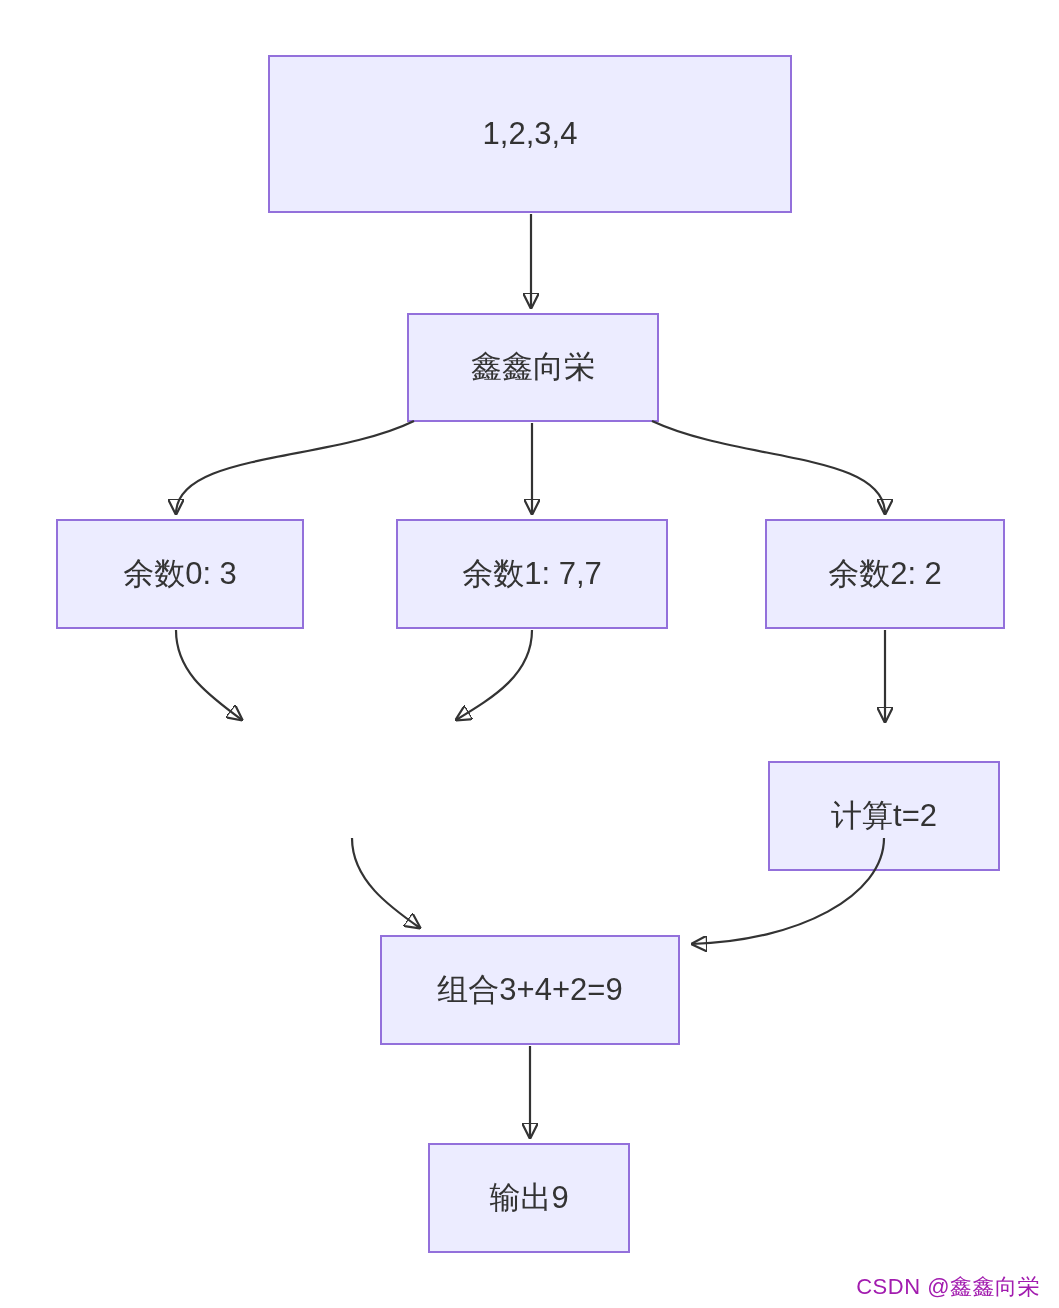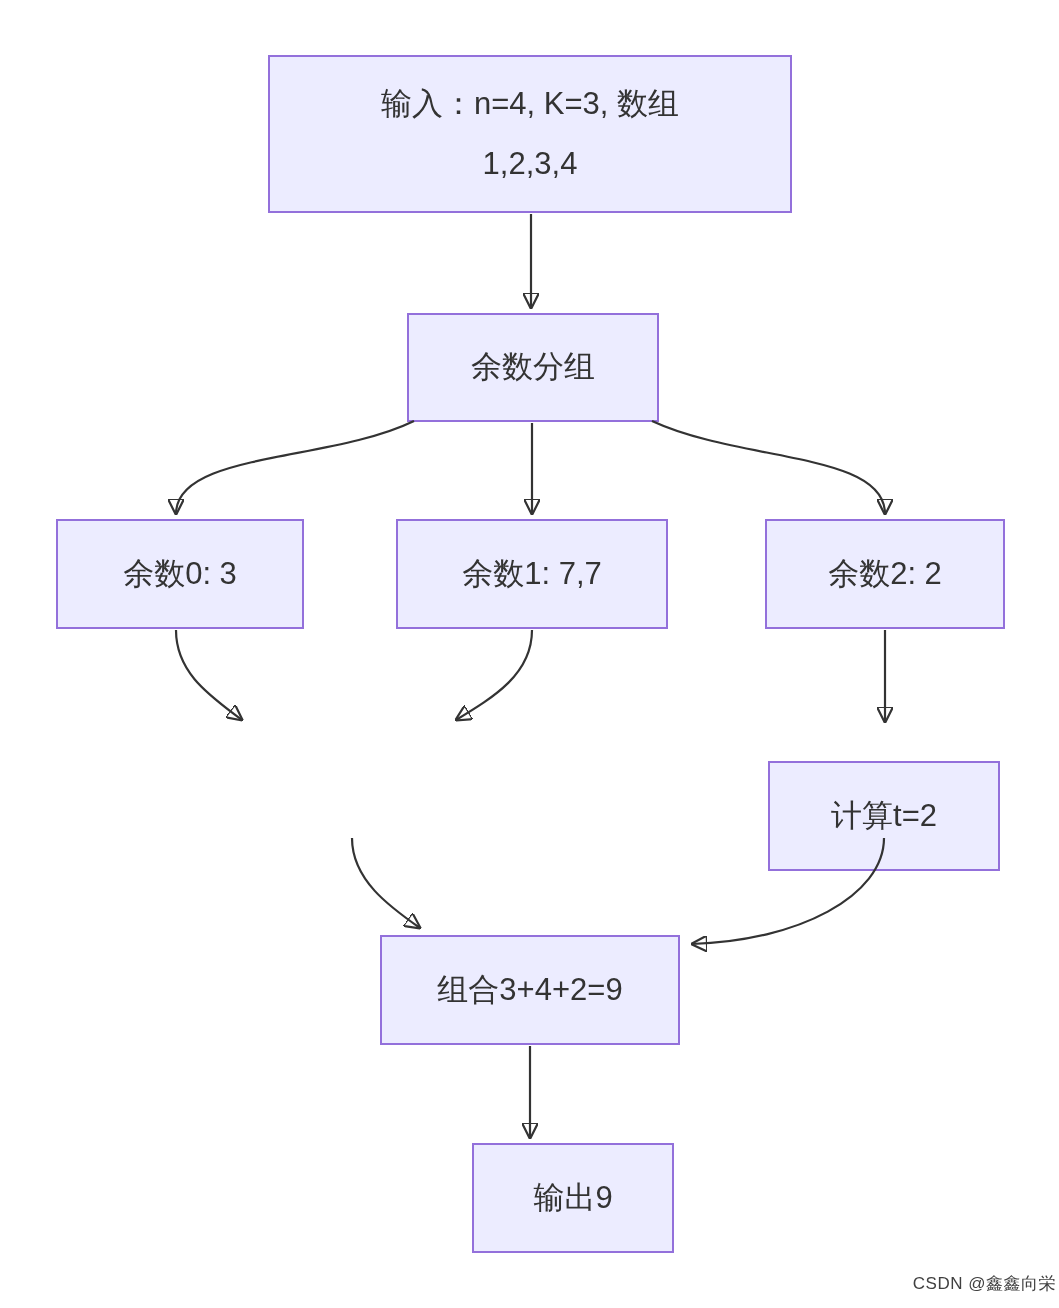--- a/index.html
+++ b/index.html
@@ -33,39 +33,38 @@
     pointer-events:none;
   }
   .edges path{
     fill:none;
     stroke:#333333;
     stroke-width:2.2px;
   }
   .watermark{
     position:absolute;
     top:1272px;
-    right:3px;
-    font-size:17px;
+    right:19px;
+    font-size:22px;
     letter-spacing:0.5px;
-    color:#404040;
+    color:#a21caf;
     white-space:nowrap;
   }
 </style>
 </head>
 <body>
 
 <div class="stage">
 
   <div class="node node-input" style="left:268px;top:55px;width:524px;height:158px;">
-    <span class="line">输入：n=4, K=3, 数组</span>
     <span class="line">1,2,3,4</span>
   </div>
 
   <div class="node" style="left:407px;top:313px;width:252px;height:109px;">
-    <span class="line">余数分组</span>
+    <span class="line">鑫鑫向栄</span>
   </div>
 
   <div class="node" style="left:56px;top:519px;width:248px;height:110px;">
     <span class="line">余数0: 3</span>
   </div>
 
   <div class="node" style="left:396px;top:519px;width:272px;height:110px;">
     <span class="line">余数1: 7,7</span>
   </div>
 
@@ -75,21 +74,21 @@
 
 
   <div class="node" style="left:768px;top:761px;width:232px;height:110px;">
     <span class="line">计算t=2</span>
   </div>
 
   <div class="node" style="left:380px;top:935px;width:300px;height:110px;">
     <span class="line">组合3+4+2=9</span>
   </div>
 
-  <div class="node" style="left:428px;top:1143px;width:202px;height:110px;margin-left:44px;">
+  <div class="node" style="left:428px;top:1143px;width:202px;height:110px;">
     <span class="line">输出9</span>
   </div>
 
   <svg class="edges" viewBox="0 0 1059 1308" xmlns="http://www.w3.org/2000/svg">
     <defs>
       <marker id="arrowhead" viewBox="0 0 16 16" refX="15" refY="8" markerWidth="16" markerHeight="16" markerUnits="userSpaceOnUse" orient="auto">
         <path d="M0 0 L16 8 L0 16 Z" fill="#333333" stroke="none"></path>
       </marker>
     </defs>
     <path d="M531 214 L531 308" marker-end="url(#arrowhead)"></path>

